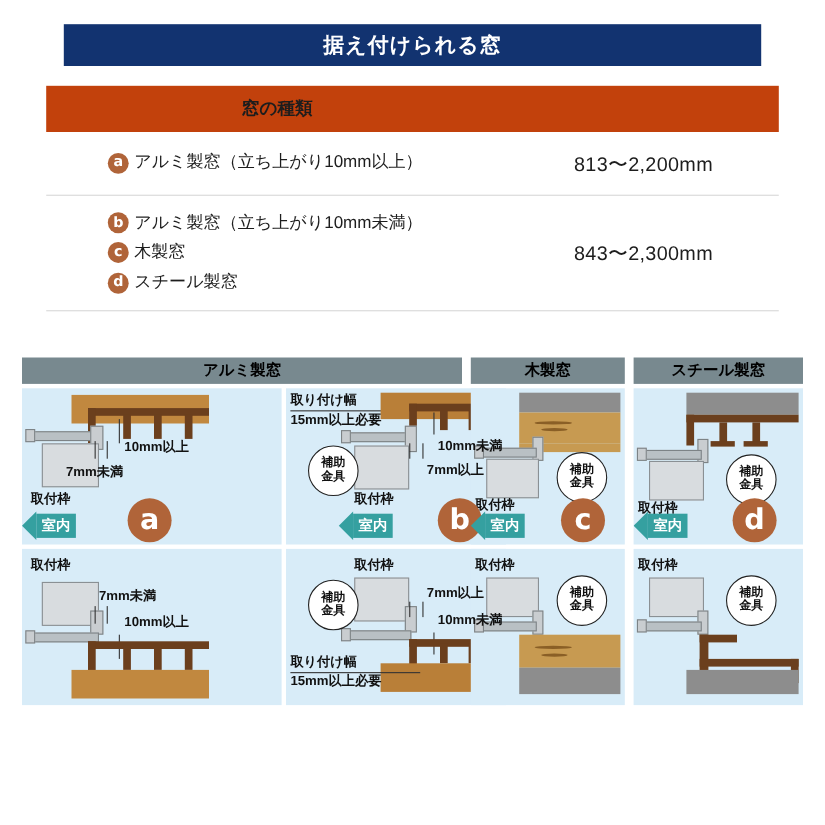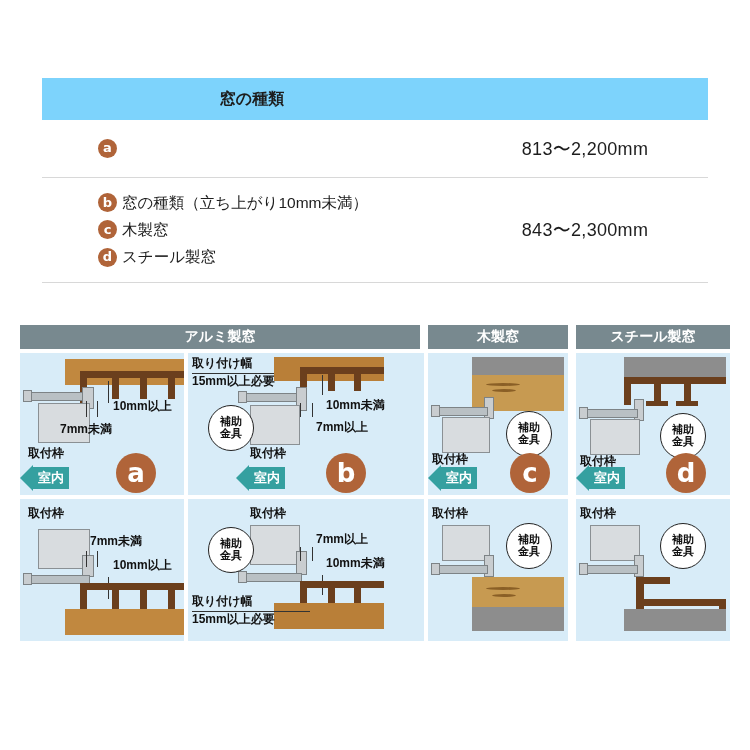--- a/index.html
+++ b/index.html
@@ -18,21 +18,21 @@
     background: #123370;
     display: flex; align-items: center; justify-content: center;
   }
   .title-bar .txt {
     color: #ffffff; font-size: 19px; font-weight: bold; letter-spacing: 1px;
   }
 
   
   .spec-table { position: absolute; left: 42px; top: 78px; width: 666px; }
   .spec-head {
-    background: #7dd3fc; height: 42px;
+    background: #c2410c; height: 42px;
     display: flex; align-items: center;
   }
   .spec-head .c1 { width: 420px; text-align: center; font-size: 16px; font-weight: bold; color: #1d1d1d; }
   .spec-head .c2 { width: 246px; text-align: center; font-size: 16px; font-weight: bold; color: #1d1d1d; }
 
   .spec-row { display: flex; align-items: center; border-bottom: 1px solid #d8d8d8; }
   .spec-row.r1 { height: 58px; }
   .spec-row.r2 { height: 105px; }
   .spec-row .c1 { width: 420px; padding-left: 56px; }
   .spec-row .c2 { width: 246px; text-align: center; }
@@ -50,39 +50,39 @@
   .type-text { font-size: 15.5px; color: #1d1d1d; }
   .height-text { font-size: 18px; color: #1d1d1d; letter-spacing: 0.3px; }
 
   
   .diagrams { position: absolute; left: 20px; top: 325px; width: 710px; height: 320px; }
   .diag-headers { display: flex; gap: 8px; }
   .diag-head {
     height: 24px; background: #78898f;
     display: flex; align-items: center; justify-content: center;
   }
-  .diag-head .txt { color: #ffffff; font-size: 14px; font-weight: bold; }
+  .diag-head .txt { color: #000000; font-size: 14px; font-weight: bold; }
   .dh-alumi { width: 400px; }
   .dh-wood  { width: 140px; }
   .dh-steel { width: 154px; }
 
   .diag-body { display: flex; gap: 8px; margin-top: 4px; }
   .group { display: flex; gap: 4px; }
   .g-alumi { width: 400px; }
   .g-wood  { width: 140px; }
   .g-steel { width: 154px; }
 
   .col { display: flex; flex-direction: column; gap: 4px; }
   .panel {
     position: relative; background: #d8ecf8; overflow: hidden;
   }
   .panel.half { height: 142px; }
 
-  .pa { width: 164px; }
-  .pb { width: 236px; }
+  .pa { width: 236px; }
+  .pb { width: 200px; }
   .pc { width: 140px; }
   .pd { width: 154px; }
 
   
   .pmark {
     position: absolute; width: 40px; height: 40px; border-radius: 50%;
     background: #b06439; color: #fff; font-size: 26px; font-weight: bold;
     display: flex; align-items: center; justify-content: center;
     font-family: "DejaVu Sans", sans-serif; z-index: 6;
   }
@@ -134,43 +134,47 @@
     border: 1.5px solid #e8607f; background: #fff;
     display: flex; align-items: center; justify-content: center;
   }
   .note .txt { color: #e24a6e; font-size: 14.5px; font-weight: bold; }
 </style>
 </head>
 <body>
 
 <div class="page">
 
+  <div class="title-bar">
+    <span class="txt">据え付けられる窓</span>
+  </div>
 
   <div class="spec-table">
 
     <div class="spec-head">
       <div class="c1">窓の種類</div>
     </div>
 
     <div class="spec-row r1">
       <div class="c1">
         <div class="type-line">
           <span class="badge">a</span>
+          <span class="type-text">アルミ製窓（立ち上がり10mm以上）</span>
         </div>
       </div>
       <div class="c2">
         <span class="height-text">813〜2,200</span><span class="height-text u">mm</span>
       </div>
     </div>
 
     <div class="spec-row r2">
       <div class="c1">
         <div class="type-line">
           <span class="badge">b</span>
-          <span class="type-text">窓の種類（立ち上がり10mm未満）</span>
+          <span class="type-text">アルミ製窓（立ち上がり10mm未満）</span>
         </div>
         <div class="type-line">
           <span class="badge">c</span>
           <span class="type-text">木製窓</span>
         </div>
         <div class="type-line">
           <span class="badge">d</span>
           <span class="type-text">スチール製窓</span>
         </div>
       </div>

